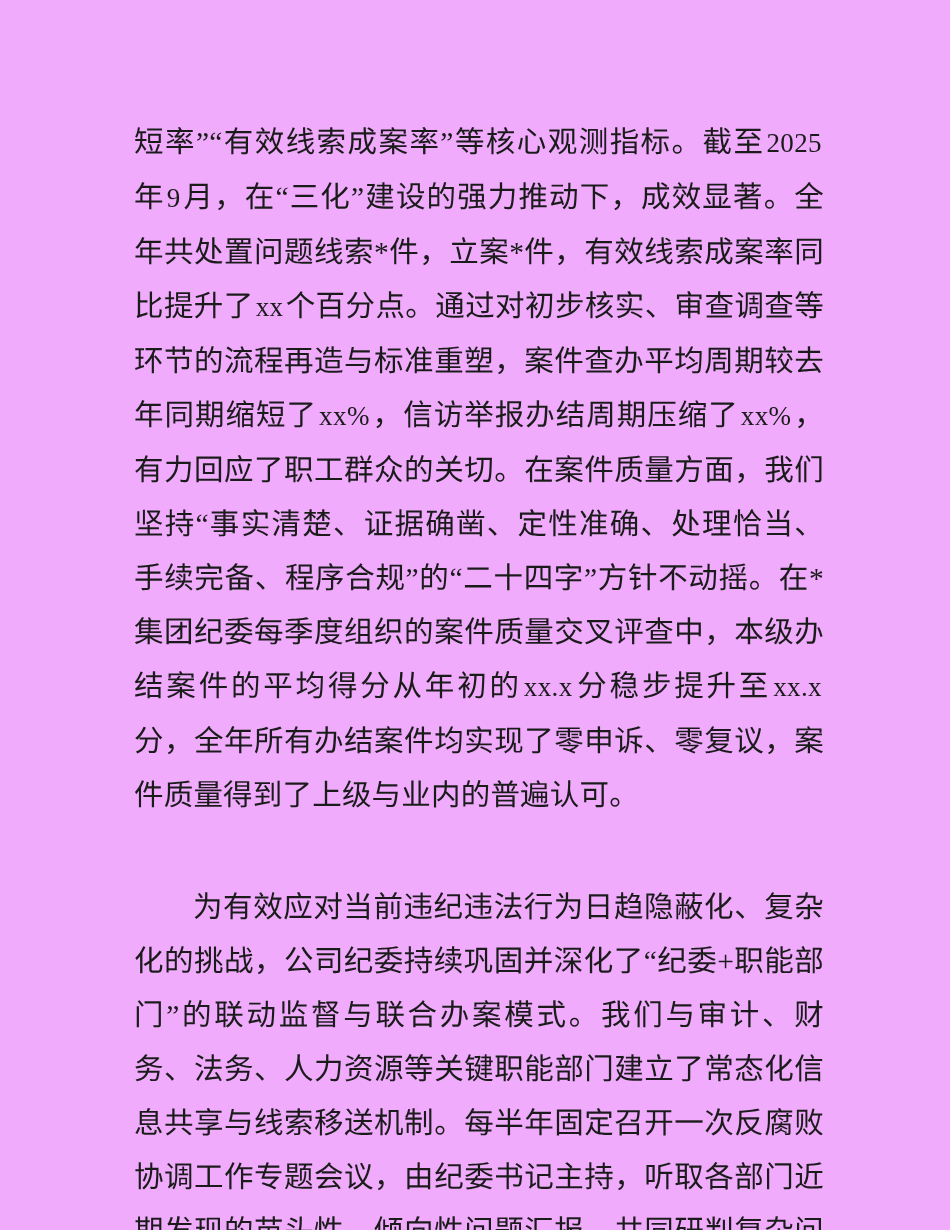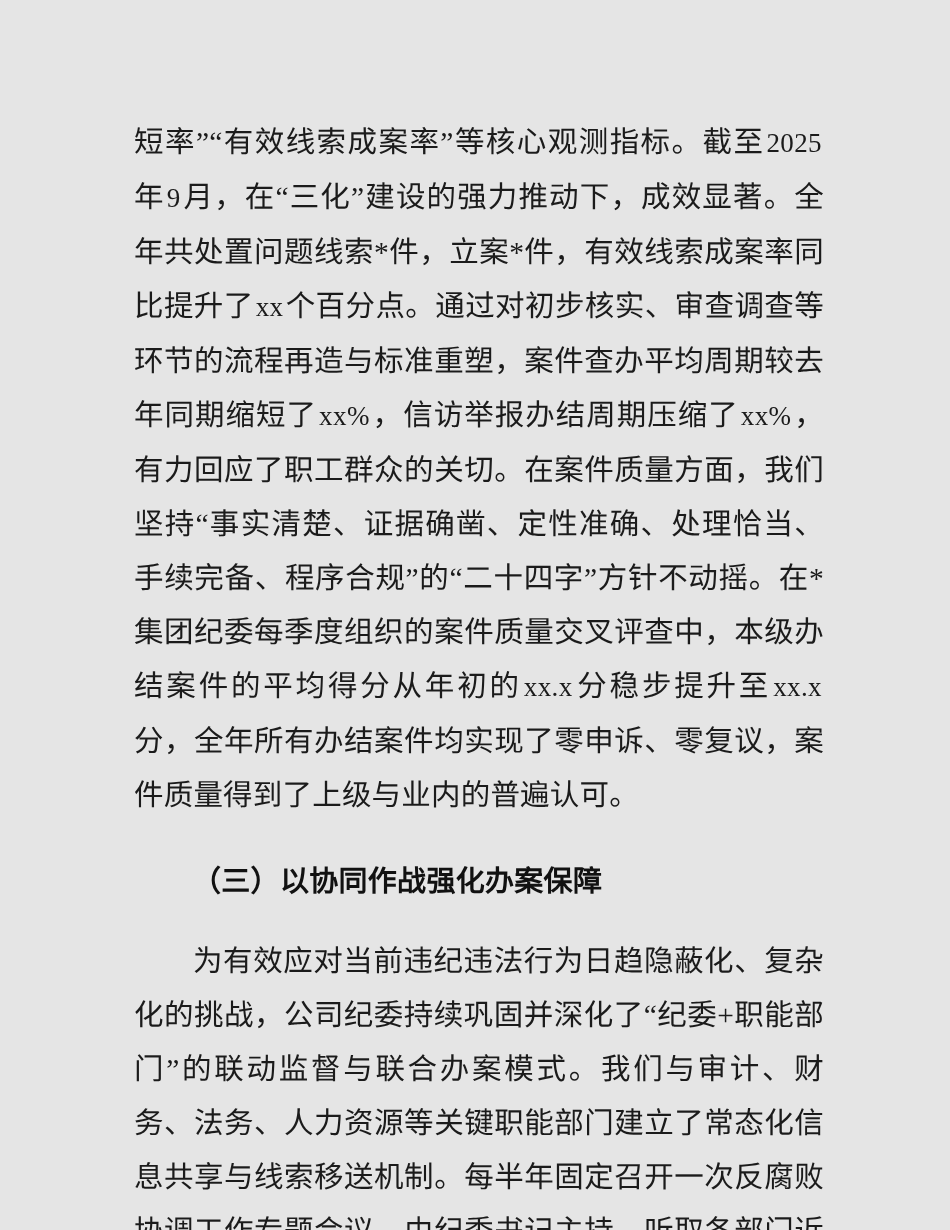--- a/index.html
+++ b/index.html
@@ -16,21 +16,21 @@
     font-family: "Liberation Serif", "DejaVu Serif", serif;
     color: #1b1b1b;
     -webkit-font-smoothing: antialiased;
   }
 
   .page {
     position: relative;
     box-sizing: border-box;
     width: 950px;
     height: 1230px;
-    background: #e5e5e5;
+    background: #f0abfc;
     padding: 115px 127px 0 134px;
   }
 
   .doc-body {
     width: 690px;
   }
 
   
   .para {
     margin: 0;
@@ -77,20 +77,19 @@
 </head>
 <body>
 
 <div class="page">
   <div class="doc-body">
 
     <p class="para">短率”“有效线索成案率”等核心观测指标。截至<span class="lat">2025</span>年<span class="lat">9</span>月，在“三化”建设的强力推动下，成效显著。全年共处置问题线索*件，立案*件，有效线索成案率同比提升了<span class="lat">xx</span>个百分点。通过对初步核实、审查调查等环节的流程再造与标准重塑，案件查办平均周期较去年同期缩短了<span class="lat">xx%</span>，信访举报办结周期压缩了<span class="lat">xx%</span>，有力回应了职工群众的关切。在案件质量方面，我们坚持“事实清楚、证据确凿、定性准确、处理恰当、手续完备、程序合规”的“二十四字”方针不动摇。在*集团纪委每季度组织的案件质量交叉评查中，本级办结案件的平均得分从年初的<span class="lat">xx.x</span>分稳步提升至<span class="lat">xx.x</span>分，全年所有办结案件均实现了零申诉、零复议，案件质量得到了上级与业内的普遍认可。</p>
 
     <div class="gap-before-heading"></div>
 
-    <h2 class="heading">（三）以协同作战强化办案保障</h2>
 
     <div class="gap-after-heading"></div>
 
     <p class="para indent-2">为有效应对当前违纪违法行为日趋隐蔽化、复杂化的挑战，公司纪委持续巩固并深化了“纪委+职能部门”的联动监督与联合办案模式。我们与审计、财务、法务、人力资源等关键职能部门建立了常态化信息共享与线索移送机制。每半年固定召开一次反腐败协调工作专题会议，由纪委书记主持，听取各部门近期发现的苗头性、倾向性问题汇报，共同研判复杂问题线索，并对重点督办案件的进展情况进行集体“会诊”，形成了</p>
 
   </div>
 </div>
 
 </body></html>

